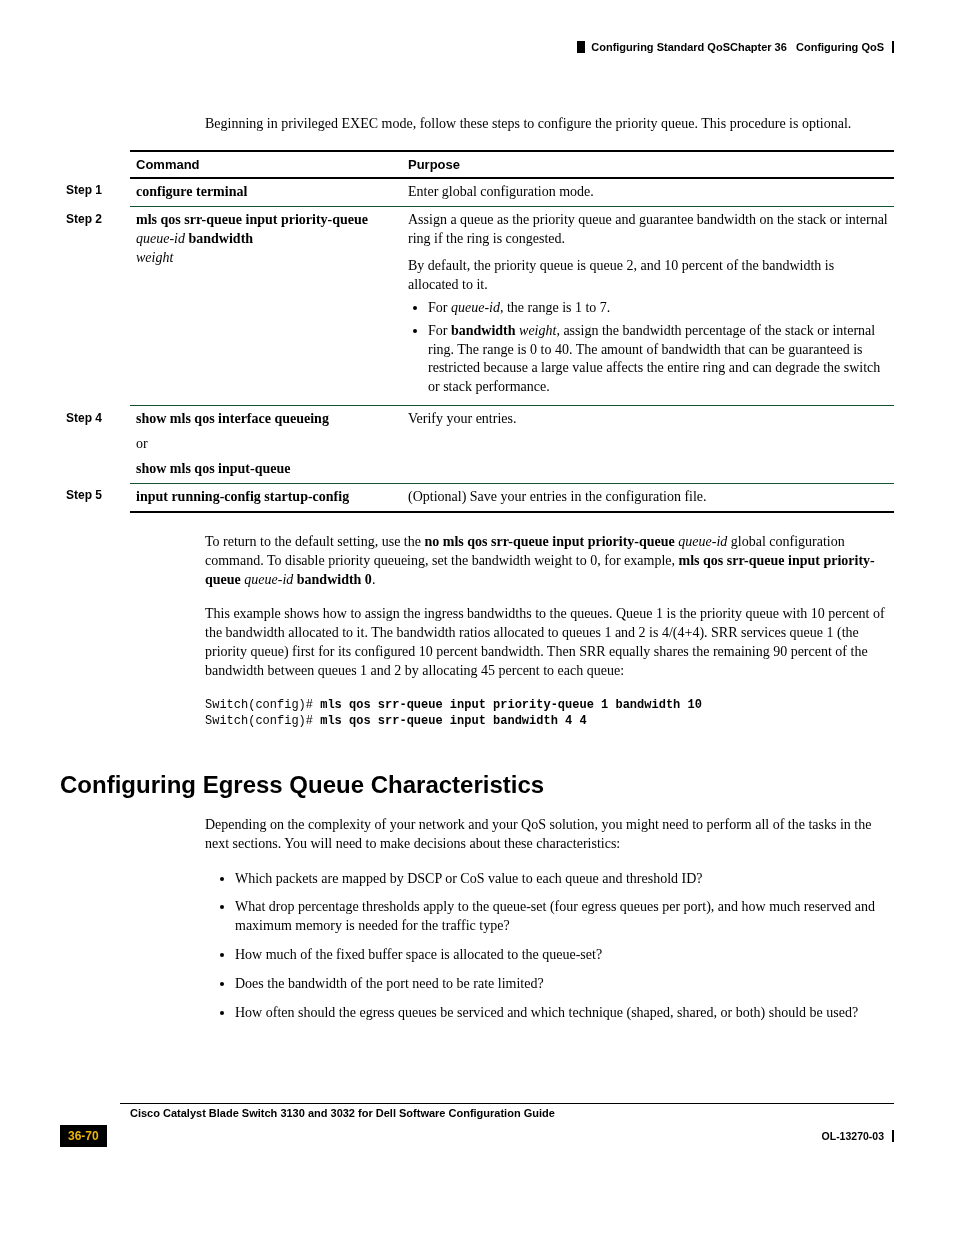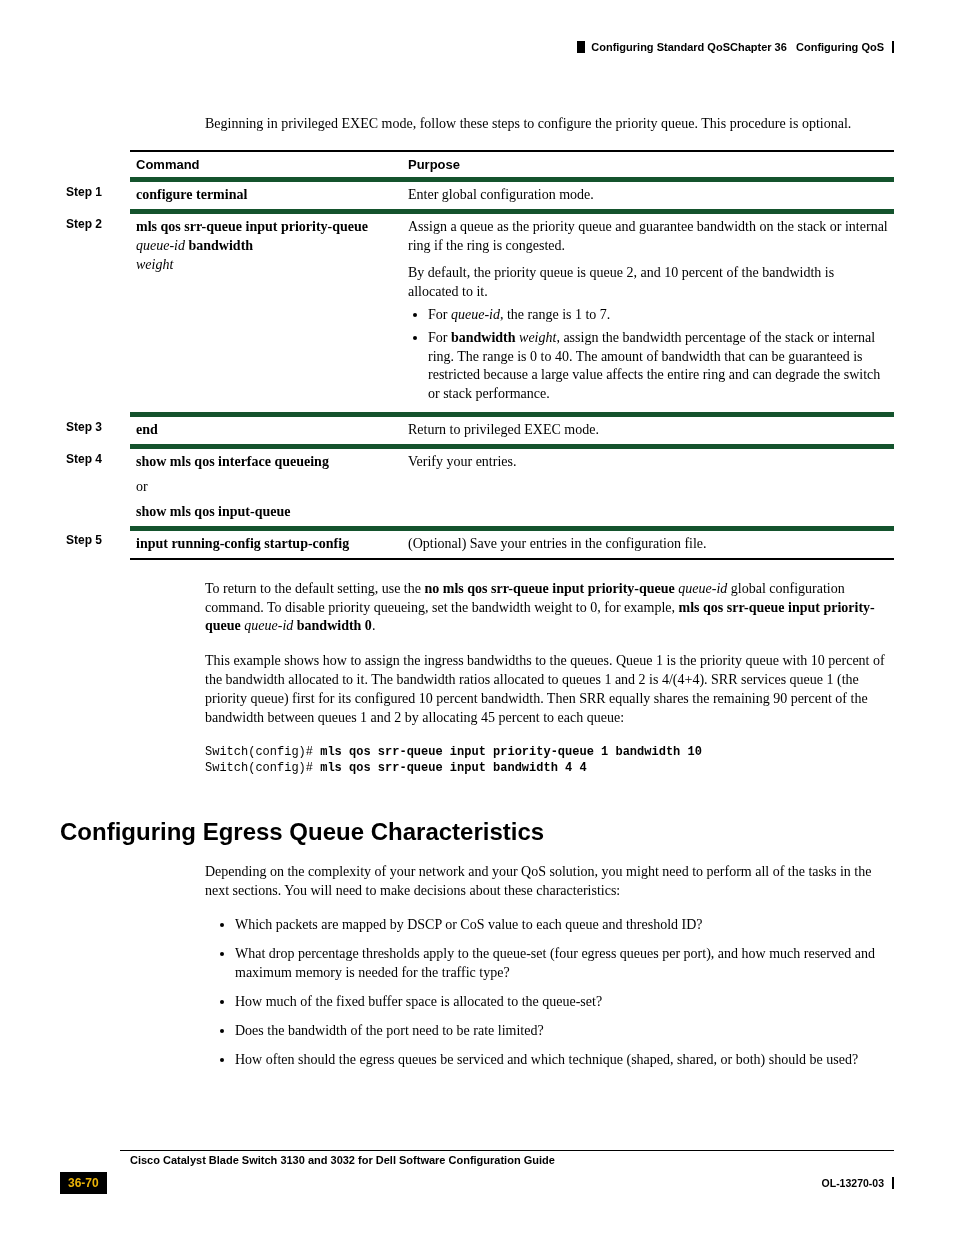--- a/index.html
+++ b/index.html
@@ -24,21 +24,21 @@
   .header-left { display: flex; align-items: center; }
   .hdr-bar { width: 8px; height: 12px; background: #000; margin-right: 6px; }
   .header-right { display: flex; align-items: center; }
   .hdr-line { width: 2px; height: 12px; background: #000; margin-left: 8px; }
   .intro, .post-para { margin-left: 145px; margin-bottom: 16px; }
   .steps-table { width: 100%; border-collapse: collapse; margin-bottom: 20px; }
   .steps-table th, .steps-table td { padding: 4px 6px; vertical-align: top; text-align: left; }
   .th-row th { border-top: 2px solid #000; border-bottom: 2px solid #000; font-family: Arial, Helvetica, sans-serif; font-weight: bold; font-size: 13px; }
   .step-col { width: 58px; font-family: Arial, Helvetica, sans-serif; font-weight: bold; font-size: 12px; border: none !important; }
   .step-spacer { width: 58px; border: none !important; }
-  .body-row td { border-top: 5px solid #14532d; }
+  .body-row td { border-top: 1px solid #14532d; }
   .last-body td { border-bottom: 2px solid #000; }
   .last-body .step-col { border-bottom: none !important; }
   .cmd-col { width: 260px; margin-top: 44px; }
   .sub-ul { padding-left: 20px; margin: 4px 0 0 0; }
   .sub-ul li { margin-bottom: 4px; }
   .mono-block { font-family: "Courier New", monospace; font-size: 12px; margin-left: 145px; margin-bottom: 40px; white-space: pre; }
   .h2 { font-family: Arial, Helvetica, sans-serif; font-weight: bold; font-size: 24px; margin: 8px 0 14px 0; }
   .bullets { margin-left: 145px; padding-left: 30px; }
   .bullets li { margin-bottom: 10px; }
   b, .bold { font-weight: bold; }
@@ -91,25 +91,20 @@
     <td>
       <div>Assign a queue as the priority queue and guarantee bandwidth on the stack or internal ring if the ring is congested.</div>
       <div style="margin-top:8px">By default, the priority queue is queue 2, and 10 percent of the bandwidth is allocated to it.</div>
       <ul class="sub-ul">
         <li><span>For </span><i>queue-id</i><span>, the range is 1 to 7.</span></li>
         <li><span>For </span><b>bandwidth</b><span> </span><i>weight</i><span>, assign the bandwidth percentage of the stack or internal ring. The range is 0 to 40. The amount of bandwidth that can be guaranteed is restricted because a large value affects the entire ring and can degrade the switch or stack performance.</span></li>
       </ul>
     </td>
   </tr>
 
-  <tr class="body-row">
-    <td class="step-col">Step 3</td>
-    <td class="cmd-col"><b>end</b></td>
-    <td>Return to privileged EXEC mode.</td>
-  </tr>
 
   <tr class="body-row">
     <td class="step-col">Step 4</td>
     <td class="cmd-col">
       <b>show mls qos interface queueing</b>
       <div style="margin:6px 0">or</div>
       <b>show mls qos input-queue</b>
     </td>
     <td>Verify your entries.</td>
   </tr>

